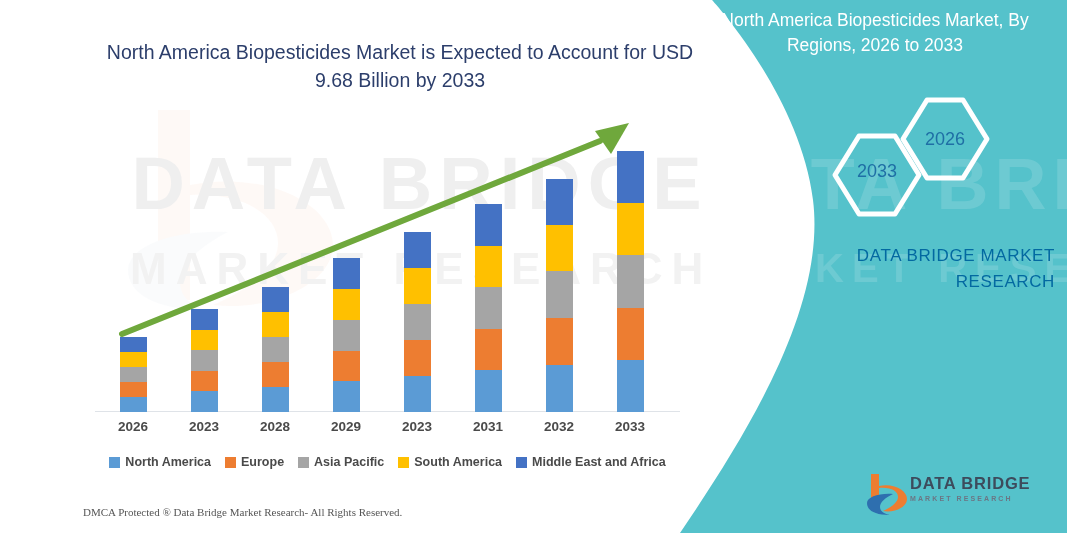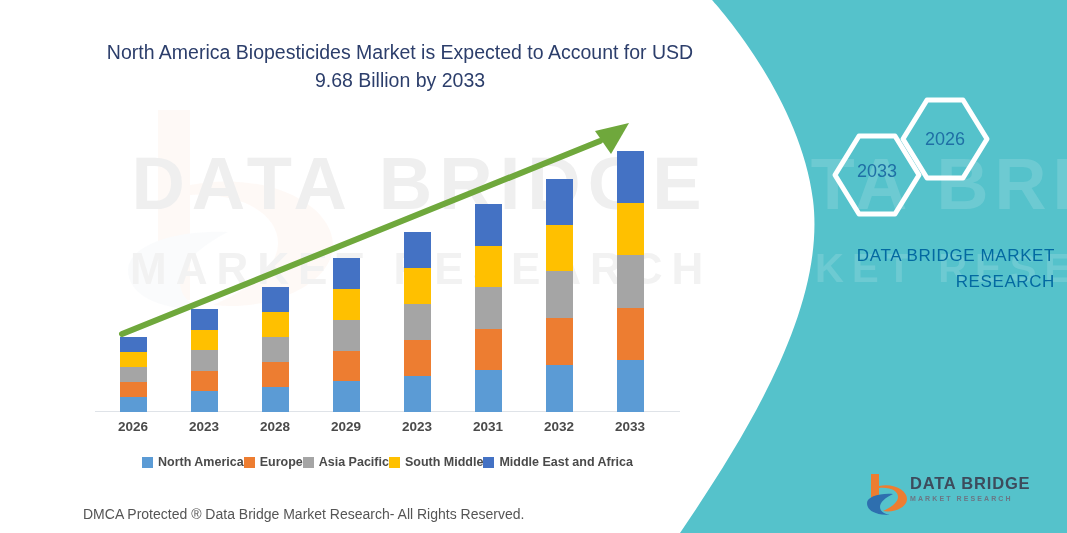--- a/index.html
+++ b/index.html
@@ -46,31 +46,31 @@
   
   .xlabels{position:absolute;left:95px;top:419px;width:580px;height:24px;}
   .xlabel{
     position:absolute;top:0;width:70px;margin-left:-35px;text-align:center;
     font-size:13.5px;font-weight:700;color:#4a4a4a;
   }
 
   
   .legend{
     position:absolute;left:95px;top:455px;width:585px;
-    display:flex;justify-content:center;align-items:flex-end;gap:0;
+    display:flex;justify-content:center;align-items:flex-end;gap:14px;
   }
   .lg-item{display:flex;align-items:center;gap:5px;}
   .lg-sw{width:11px;height:11px;flex:none;}
   .lg-lb{font-size:12.5px;font-weight:700;color:#4a4a4a;white-space:nowrap;}
 
   
   .footer{
     position:absolute;left:0;top:506px;width:700px;height:20px;
-    font-family:Liberation Sans, sans-serif;
-    font-size:14px;color:#555;
+    font-family:Liberation Serif, serif;
+    font-size:11px;color:#555;
   }
   .foot-left{position:absolute;left:83px;top:0;white-space:nowrap;}
   .foot-right{position:absolute;left:400px;top:0;white-space:nowrap;}
 
   
   .teal-wrap{position:absolute;left:680px;top:0;width:387px;height:533px;overflow:hidden;}
   .teal-svg{position:absolute;left:0;top:0;width:387px;height:533px;}
   .panel-title{
     position:absolute;left:700px;top:8px;width:350px;
     text-align:center;font-size:17.5px;line-height:1.45;
@@ -208,21 +208,21 @@
       <div class="lg-item">
         <span class="lg-sw" style="background: rgb(237, 125, 49);"></span>
         <span class="lg-lb">Europe</span>
       </div>
       <div class="lg-item">
         <span class="lg-sw" style="background: rgb(165, 165, 165);"></span>
         <span class="lg-lb">Asia Pacific</span>
       </div>
       <div class="lg-item">
         <span class="lg-sw" style="background: rgb(255, 192, 0);"></span>
-        <span class="lg-lb">South Middle</span>
+        <span class="lg-lb">South America</span>
       </div>
       <div class="lg-item">
         <span class="lg-sw" style="background: rgb(68, 114, 196);"></span>
         <span class="lg-lb">Middle East and Africa</span>
       </div>
     </div>
 
   <div class="footer">
     <span class="foot-left">DMCA Protected ® Data Bridge Market Research- All Rights Reserved.</span>
   </div>
@@ -231,20 +231,21 @@
     <svg class="teal-svg" viewBox="0 0 387 533" preserveAspectRatio="none">
       <path d="M387 0 L32 0 C32 0 120 95 133 200 C146 305 70 430 0 533 L387 533 Z" fill="#55c2cb"></path>
     </svg>
   </div>
 
   <div class="panel-wm">
     <div>DATA BRIDGE</div>
     <div class="l2">MARKET RESEARCH</div>
   </div>
 
+  <div class="panel-title">North America Biopesticides Market, By Regions, 2026 to 2033</div>
 
   <svg class="hex" style="left:900px;top:97px;width:90px;height:84px;" viewBox="0 0 90 84">
     <polygon points="27,3 63,3 87,42 63,81 27,81 3,42" fill="none" stroke="#ffffff" stroke-width="5" stroke-linejoin="round"></polygon>
   </svg>
   <div class="hex-txt" style="left:900px;top:129px;width:90px;">2026</div>
 
   <svg class="hex" style="left:832px;top:133px;width:90px;height:84px;" viewBox="0 0 90 84">
     <polygon points="27,3 63,3 87,42 63,81 27,81 3,42" fill="none" stroke="#ffffff" stroke-width="5" stroke-linejoin="round"></polygon>
   </svg>
   <div class="hex-txt" style="left:832px;top:161px;width:90px;">2033</div>

